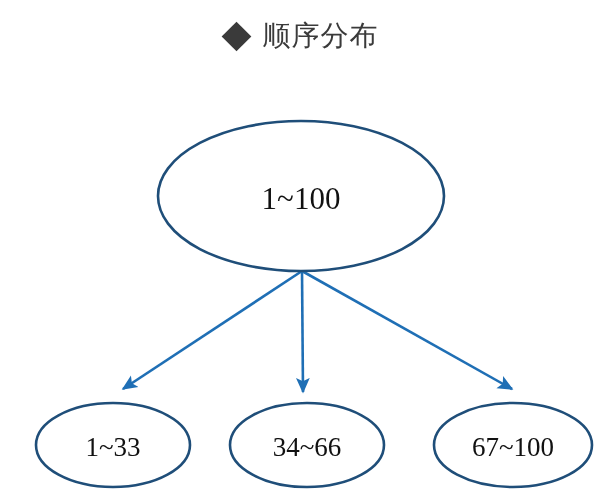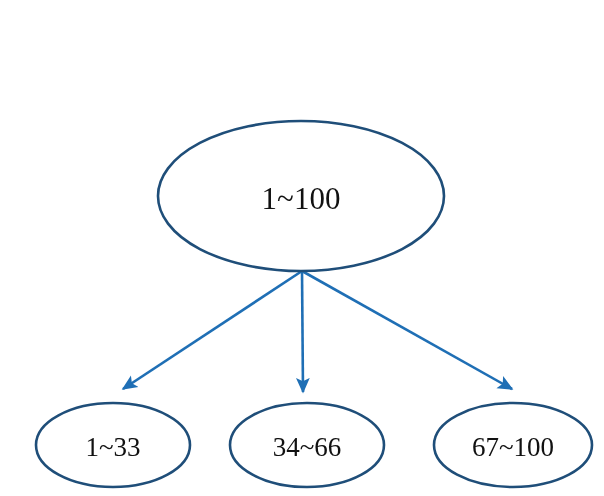--- a/index.html
+++ b/index.html
@@ -70,20 +70,24 @@
     dominant-baseline: central;
   }
   .node-label.root { font-size: 31px; }
   .node-label.child { font-size: 27px; }
 </style>
 </head>
 <body>
 
 <div id="canvas">
 
+  <div class="title-row">
+    <span class="bullet-diamond"></span>
+    <span class="title-text">顺序分布</span>
+  </div>
 
   <svg id="diagram" viewBox="0 0 604 496">
     <defs>
       <marker id="arrowhead" markerWidth="7" markerHeight="7" refX="5.4" refY="3" orient="auto" markerUnits="strokeWidth">
         <path d="M0,0.35 L6,3 L0,5.65 L1.3,3 Z" fill="#1f6fb5"></path>
       </marker>
     </defs>
 
     <g>
       <line class="connector" marker-end="url(#arrowhead)" x1="302" y1="271" x2="123" y2="389"></line>

